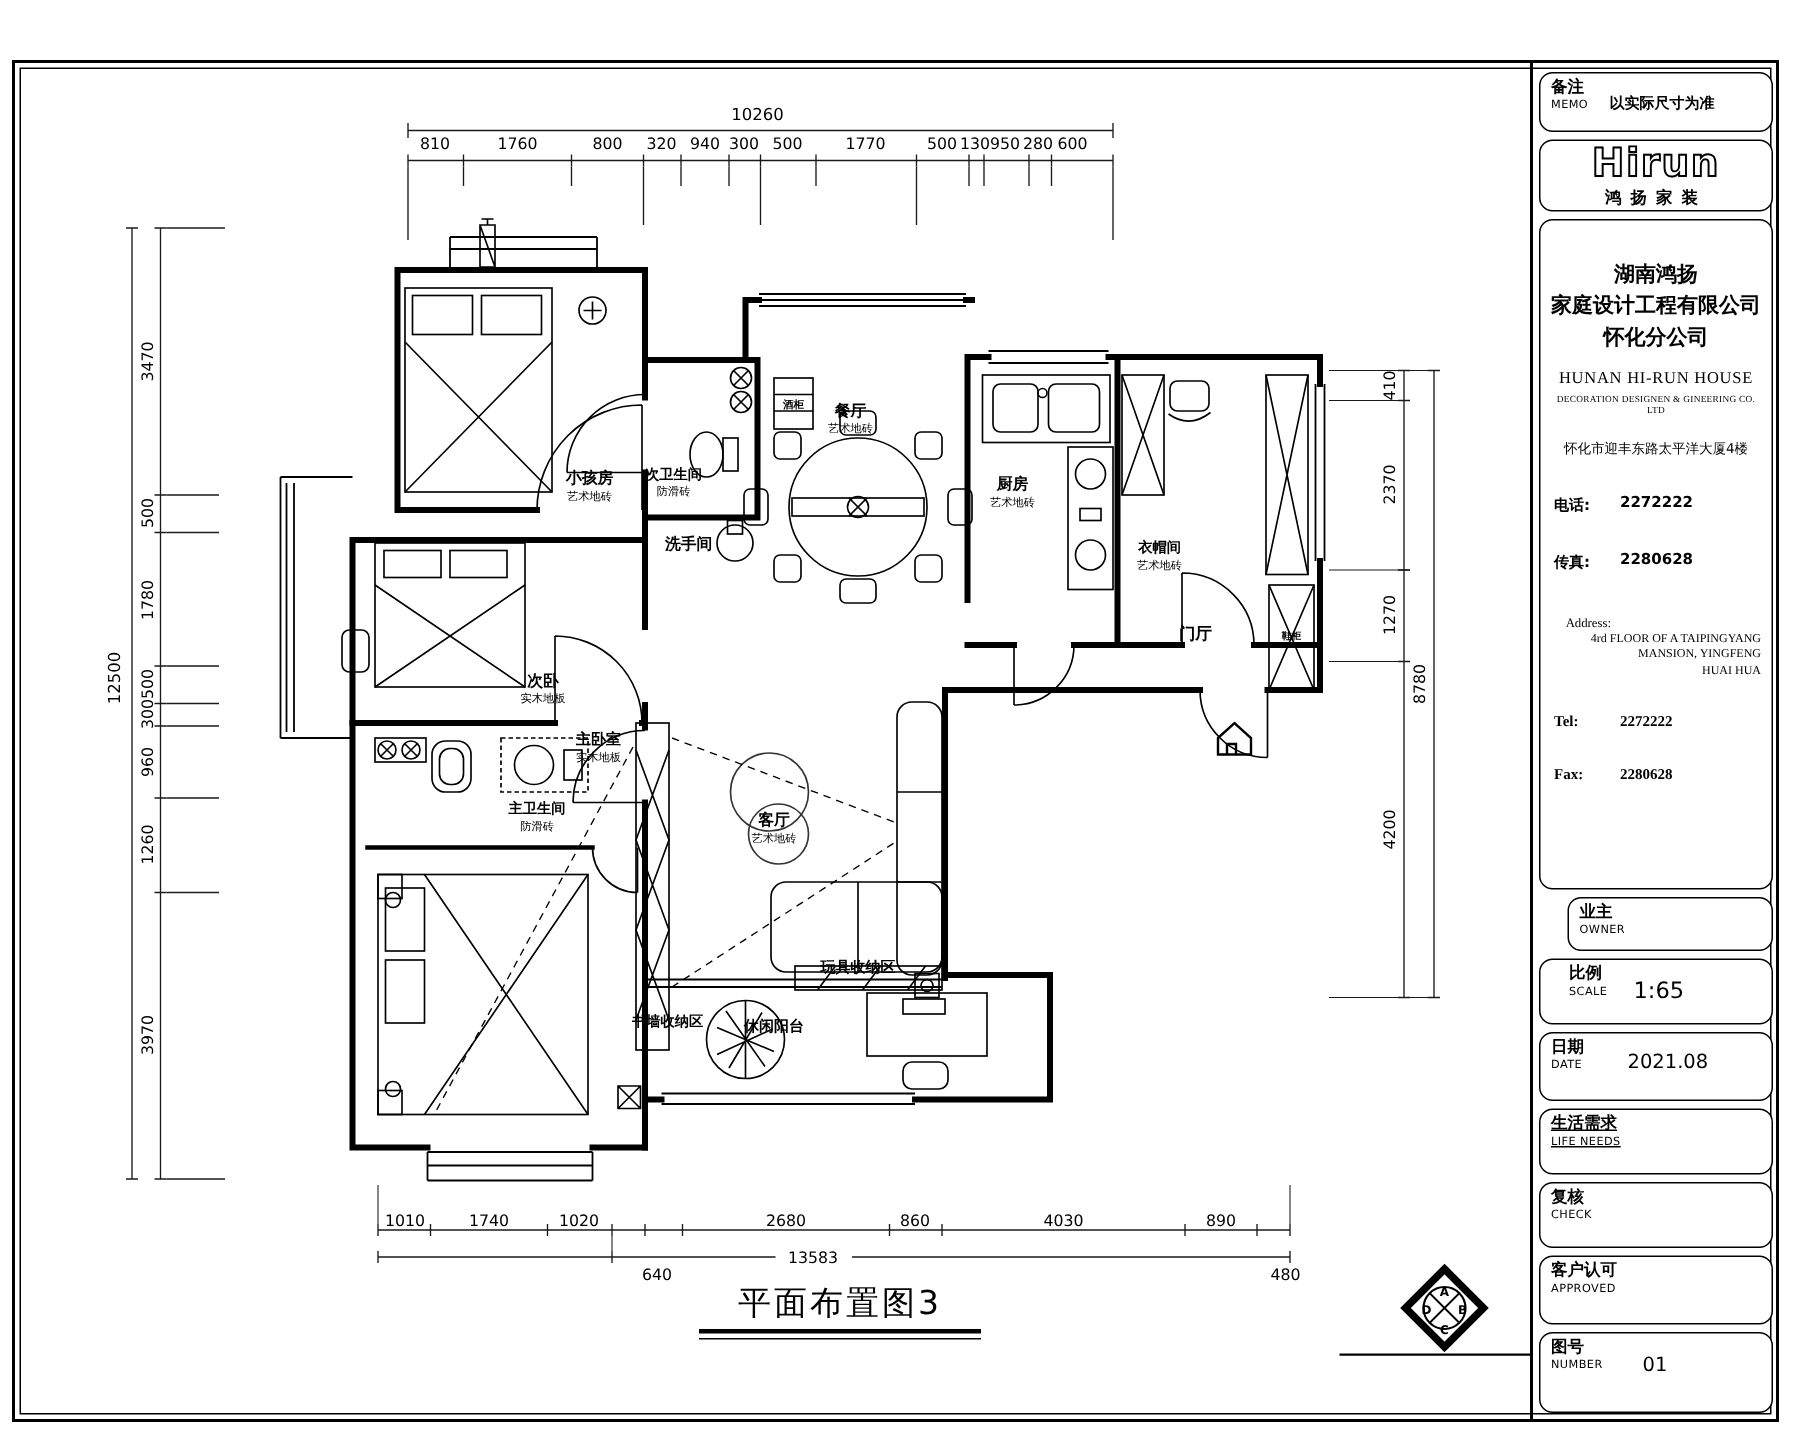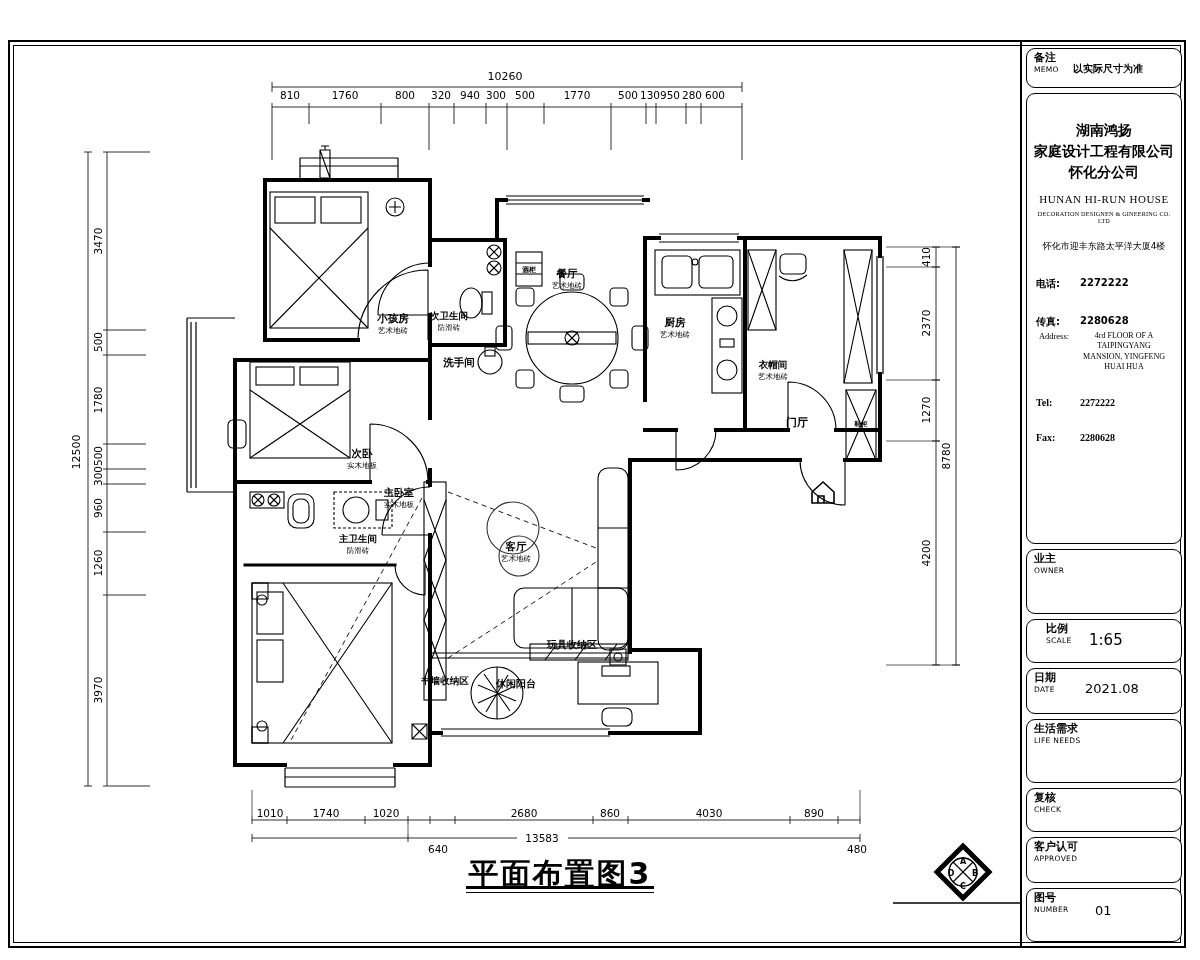--- a/index.html
+++ b/index.html
@@ -26,32 +26,32 @@
   .logo-sub{font-size:11px;font-weight:bold;letter-spacing:6px;margin-top:1px;}
   .company-box{flex:1 1 auto;text-align:center;font-size:10px;padding-top:26px;}
   .co-cn{font-size:14px;font-weight:bold;line-height:1.5;}
   .co-en1{font-family:"Liberation Serif",serif;font-size:11px;margin-top:10px;letter-spacing:.5px;}
   .co-en2{font-family:"Liberation Serif",serif;font-size:6.2px;margin-top:5px;letter-spacing:.2px;}
   .co-addr{font-size:9px;margin-top:16px;}
   .co-row{display:flex;text-align:left;margin-top:24px;font-size:10px;padding-left:2px;}
   .co-row .lbl{width:44px;font-weight:bold;font-size:10px;}
   .co-row .val{font-weight:bold;}
   .co-row.serif,.co-addr-en{font-family:"Liberation Serif",serif;}
-  .co-addr-en{display:flex;text-align:center;margin-top:2px;font-size:8px;line-height:1.3;}
+  .co-addr-en{display:flex;text-align:right;margin-top:28px;font-size:8px;line-height:1.3;flex-direction:column;}
   .co-addr-en .lbl{width:40px;font-size:8.5px;flex-shrink:0;}
   .f-project{height:52px;}  .f-project .tb-value{left:50px;top:16px;font-size:12px;}
-  .f-owner{height:65px;}    .f-designer{height:48px;}  .f-drawer{height:48px;}
+  .f-owner{height:36px;margin-left:19px;}    .f-designer{height:48px;}  .f-drawer{height:48px;}
   .f-scale{height:44px;padding-left:19px;}    .f-scale .tb-value{left:62px;top:11px;font-size:15px;font-weight:normal;}
   .f-date{height:46px;}     .f-date .tb-value{left:58px;top:12px;font-size:13px;font-weight:normal;}
-  .f-life{height:64px;}     .f-check{height:44px;}     .f-approved{height:46px;}
+  .f-life{height:44px;text-decoration:underline;}     .f-check{height:44px;}     .f-approved{height:46px;}
   .f-number{height:54px;}   .f-number .tb-value{left:68px;top:14px;font-size:13px;font-weight:normal;}
 
   
   #plan-title{position:absolute;left:455px;top:854px;width:210px;text-align:center;
-              font-size:30px;font-weight:bold;letter-spacing:2px;}
+              font-size:22px;font-weight:normal;letter-spacing:2px;}
   .pt-line1{position:absolute;left:466px;top:886px;width:188px;height:2.5px;background:#000;}
   .pt-line2{position:absolute;left:466px;top:892px;width:188px;height:1.2px;background:#000;}
 </style>
 </head>
 <body>
 
 <div id="page">
 
   <div class="frame-outer"></div>
   <div class="frame-inner"></div>
@@ -343,20 +343,24 @@
   <div class="pt-line2"></div>
 
   <div id="title-block">
 
     <div class="tb-box memo-box">
       <div class="tb-cn">备注</div>
       <div class="tb-en">MEMO</div>
       <div class="tb-value">以实际尺寸为准</div>
     </div>
 
+    <div class="tb-box logo-box">
+      <div class="logo-name">Hirun</div>
+      <div class="logo-sub">鸿扬家装</div>
+    </div>
 
     <div class="tb-box company-box">
       <div class="co-cn">湖南鸿扬</div>
       <div class="co-cn">家庭设计工程有限公司</div>
       <div class="co-cn">怀化分公司</div>
       <div class="co-en1">HUNAN HI-RUN HOUSE</div>
       <div class="co-en2">DECORATION DESIGNEN &amp; GINEERING CO. LTD</div>
       <div class="co-addr">怀化市迎丰东路太平洋大厦4楼</div>
       <div class="co-row">
         <span class="lbl">电话:</span>

